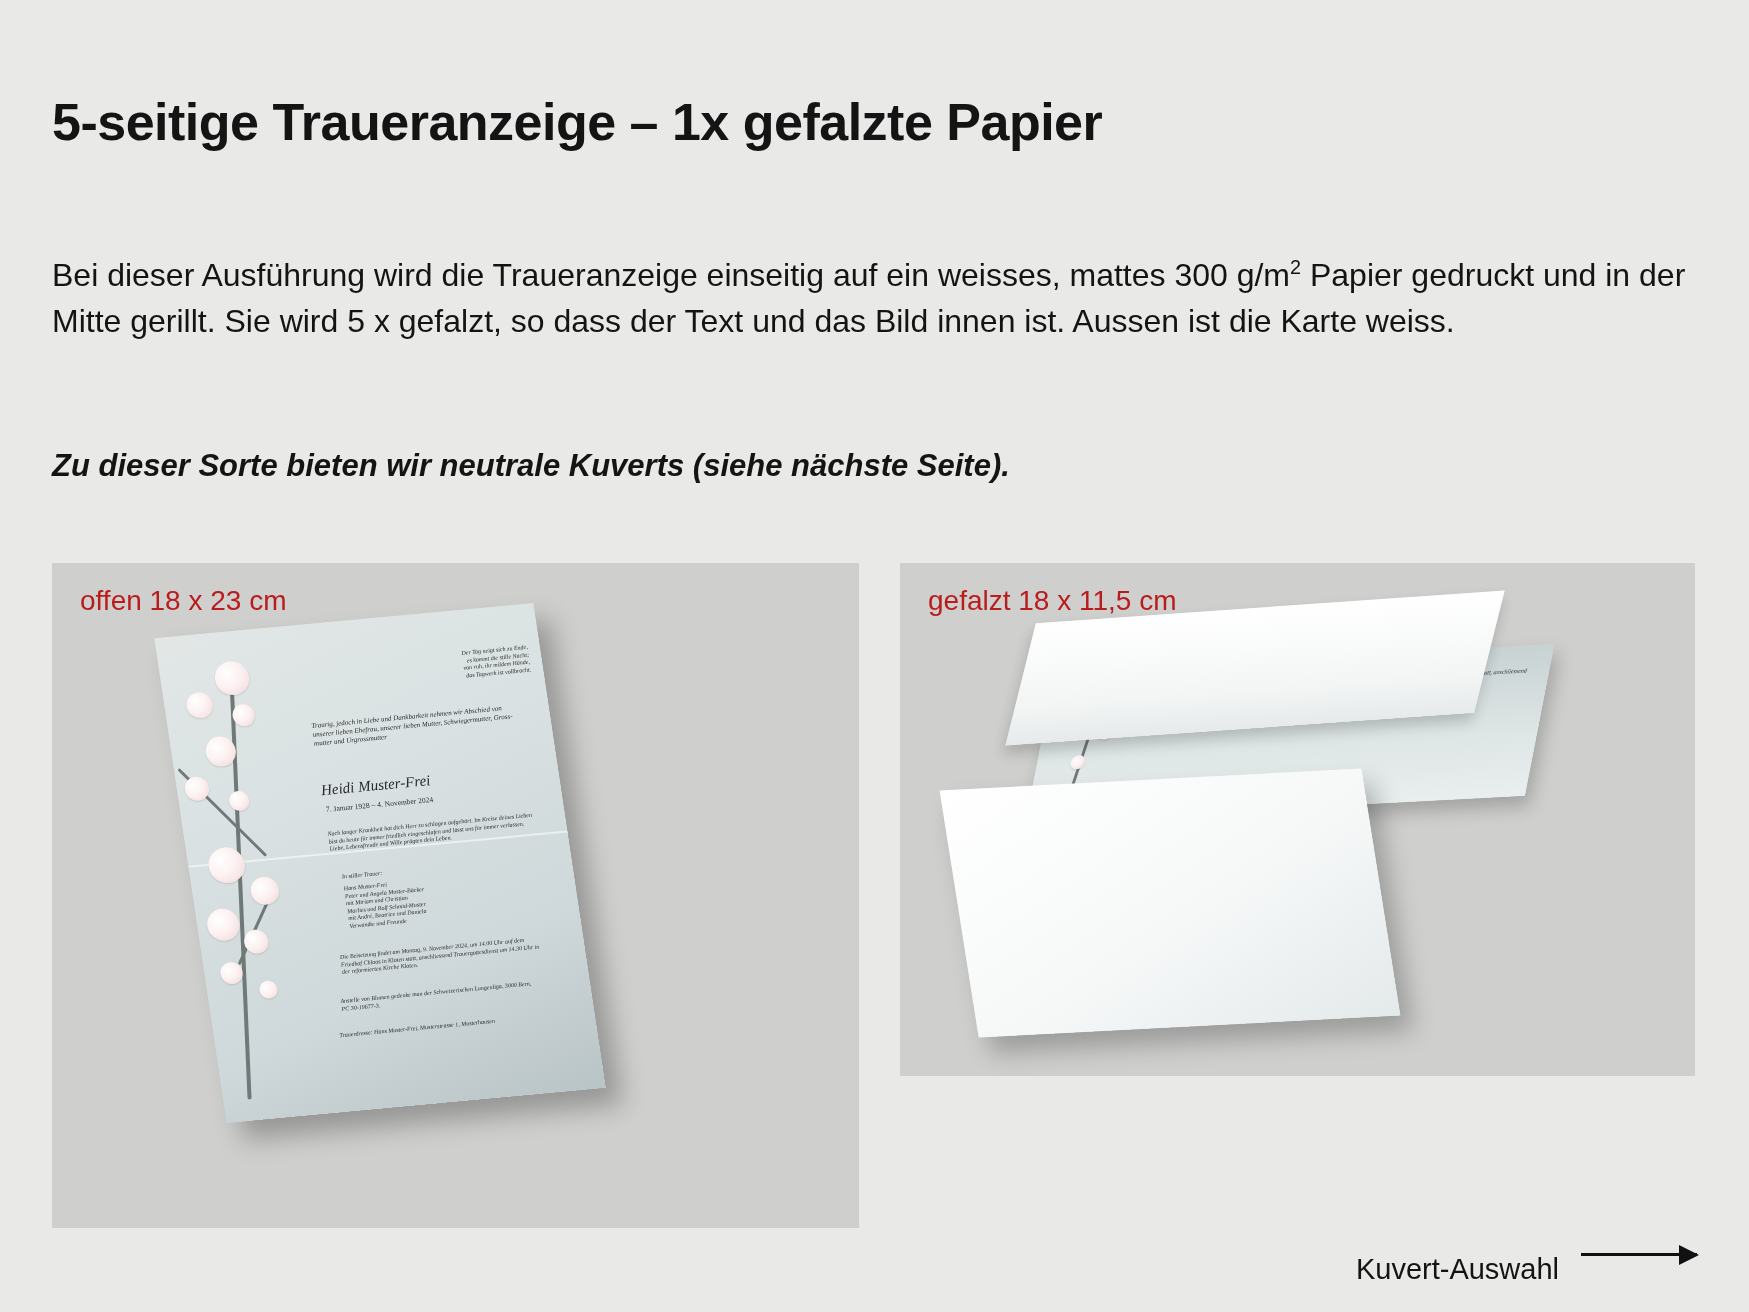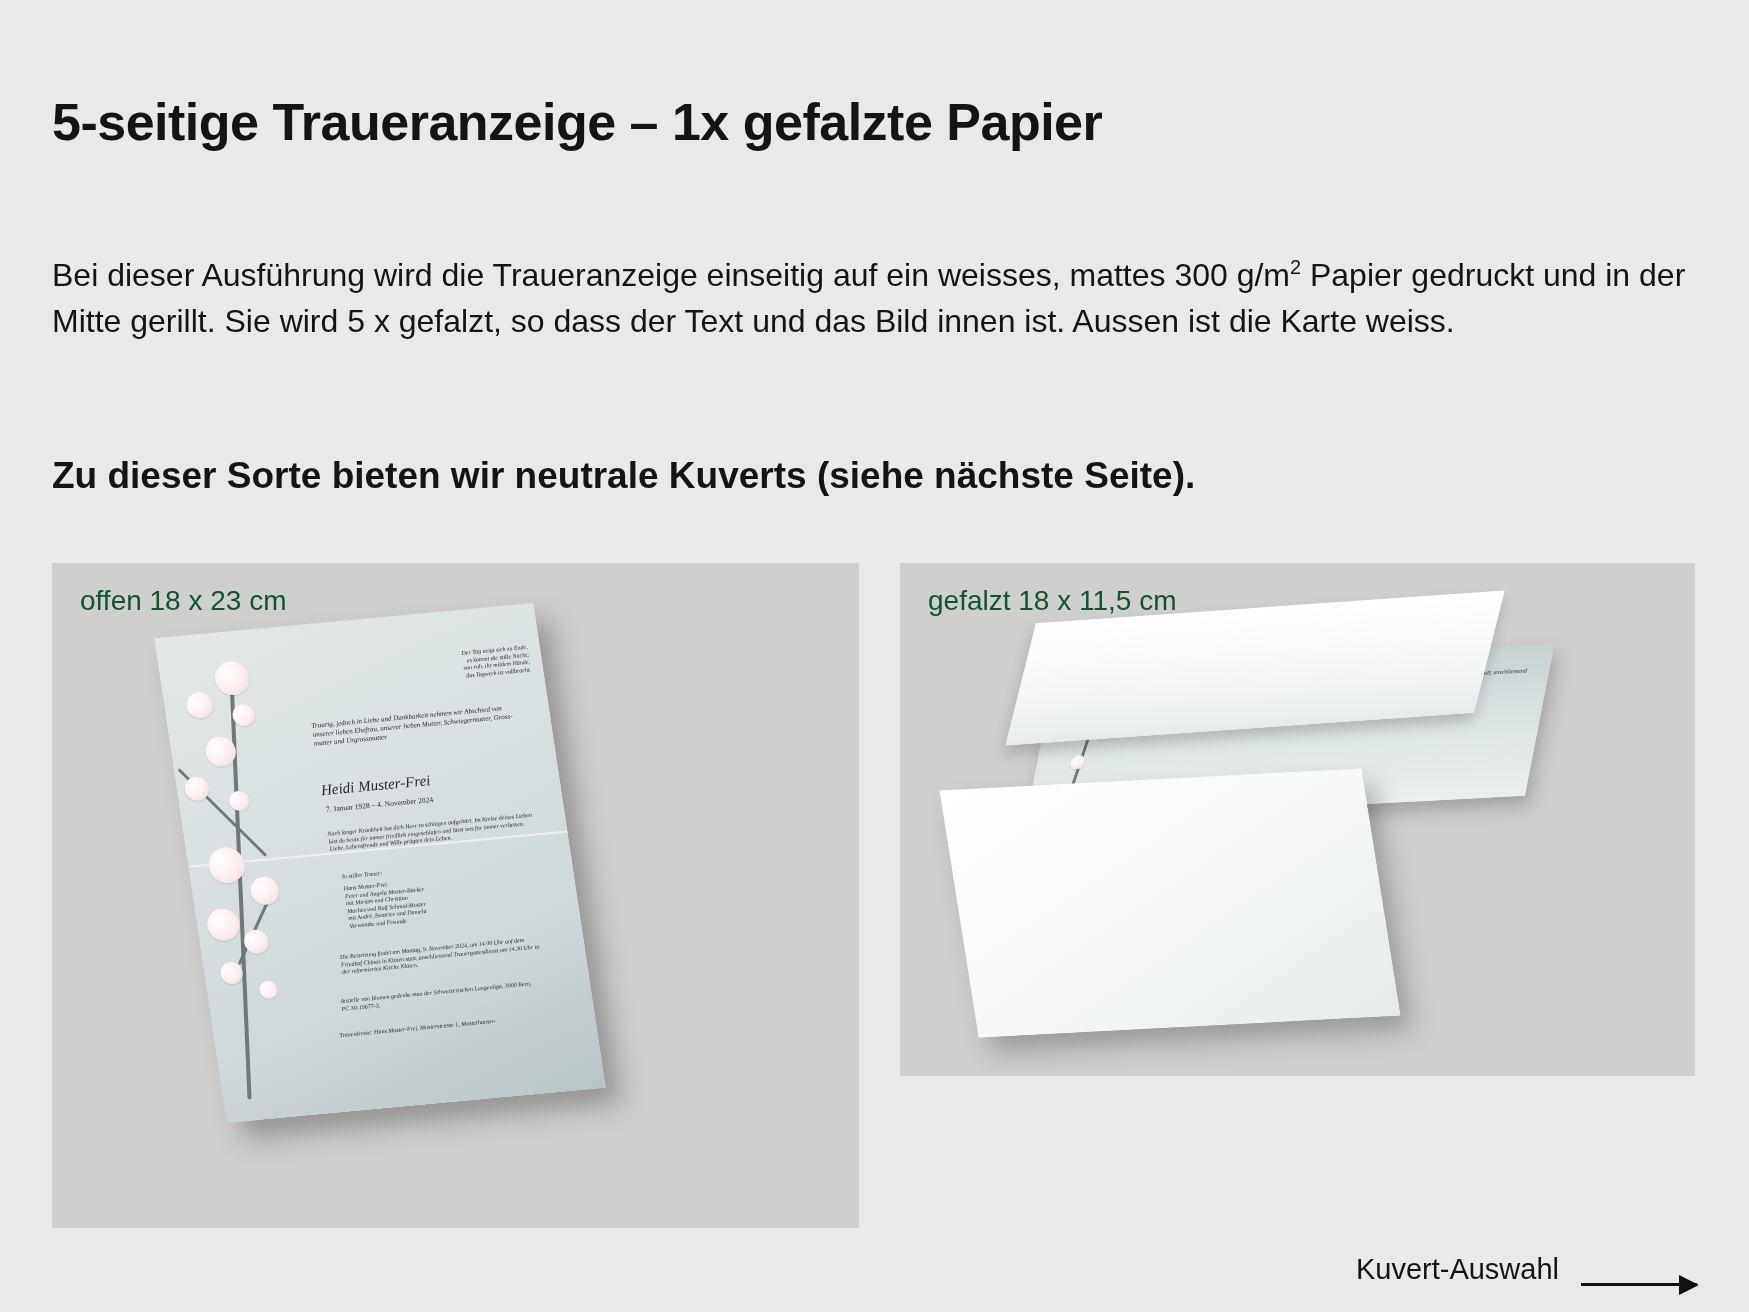--- a/index.html
+++ b/index.html
@@ -44,23 +44,24 @@
   }
   .intro sup {
     font-size: 0.62em;
     vertical-align: super;
   }
 
   .emphasis {
     position: absolute;
     left: 52px;
     top: 413px;
-    font-size: 37px;
+    font-size: 31px;
     font-weight: bold;
     line-height: 1.4;
+    font-style: italic;
   }
 
   
   .panel {
     position: absolute;
     background: #cfd0ce;
     overflow: hidden;
   }
   .panel-left {
     left: 52px;
@@ -72,21 +73,21 @@
     left: 900px;
     top: 563px;
     width: 795px;
     height: 513px;
   }
   .panel-caption {
     position: absolute;
     left: 28px;
     top: 22px;
     font-size: 28px;
-    color: #14532d;
+    color: #b91c1c;
     z-index: 8;
   }
 
   
   .card-open-wrap {
     position: absolute;
     left: 78px;
     top: 45px;
     width: 640px;
     height: 600px;
@@ -199,21 +200,21 @@
     font-style: italic;
     color: #2f2f2f;
     line-height: 1.3;
   }
 
   .footer {
     position: absolute;
     right: 52px;
     bottom: 26px;
     display: flex;
-    align-items: flex-end;
+    align-items: flex-start;
     gap: 22px;
     font-size: 29px;
   }
   .arrow {
     display: inline-block;
     width: 116px;
     height: 3px;
     background: #111;
     position: relative;
   }

